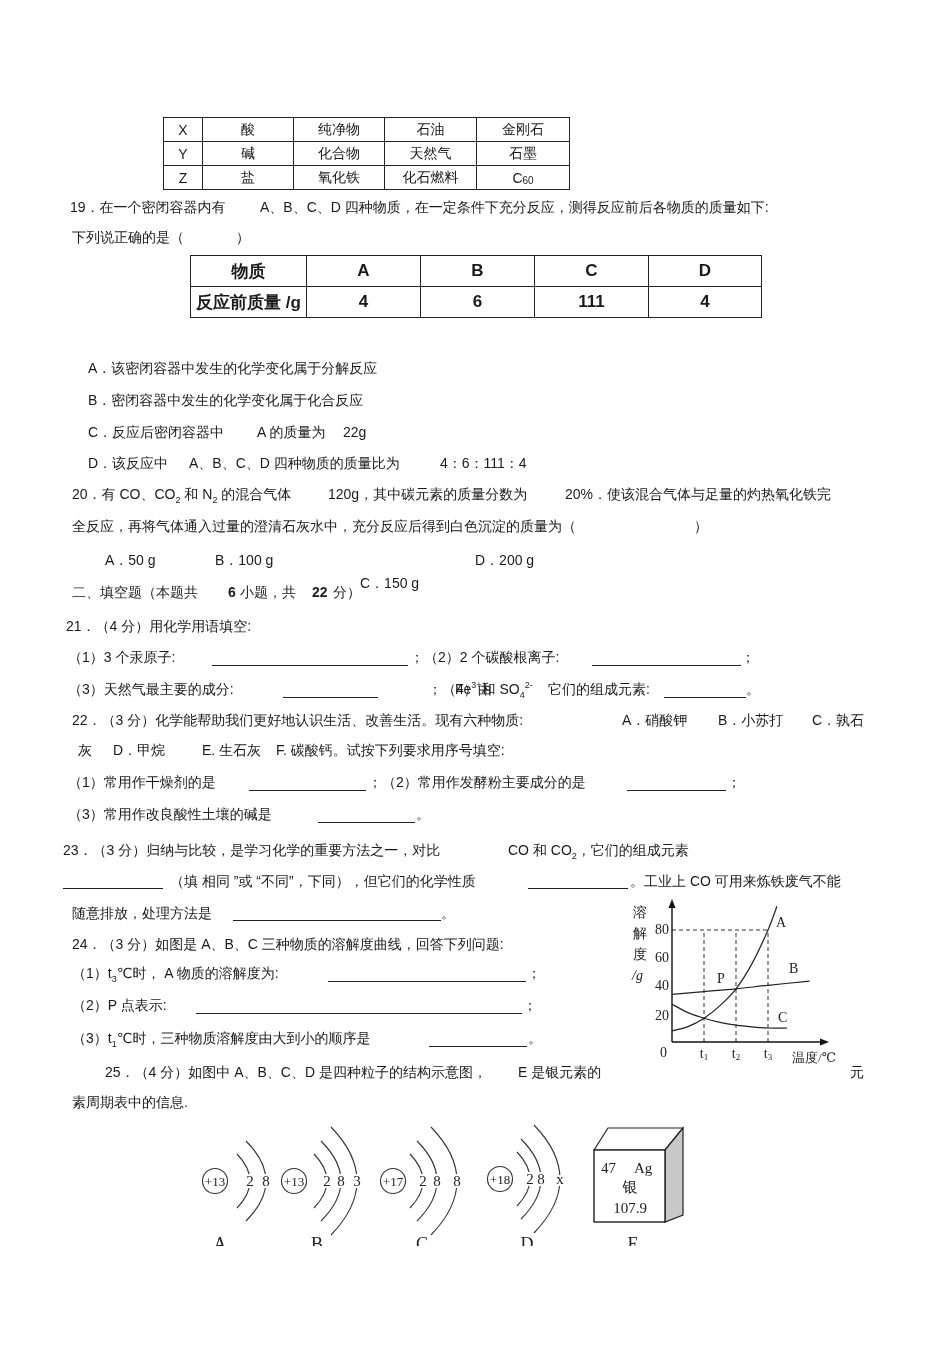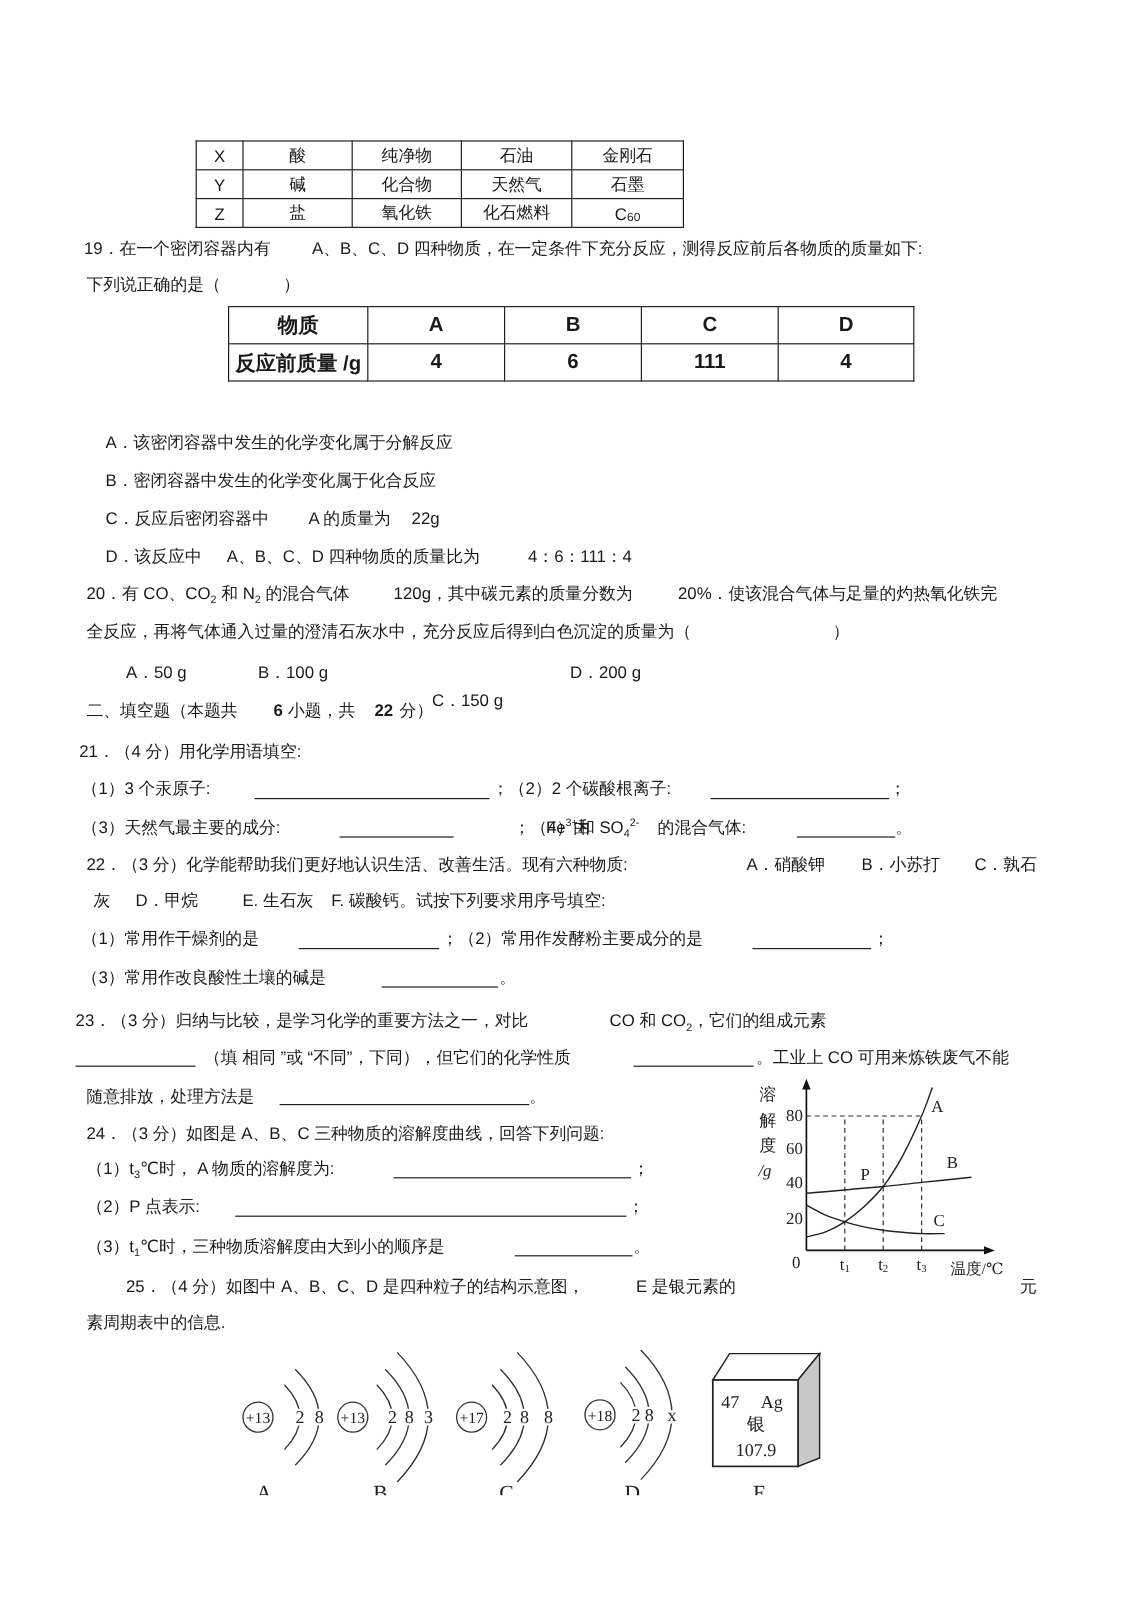--- a/index.html
+++ b/index.html
@@ -115,21 +115,21 @@
 <div class="ln" style="left:410px;top:648px;">；（2）2 个碳酸根离子:</div>
 <div class="ul" style="left:592px;top:665px;width:149px;"></div>
 <div class="ln" style="left:741px;top:648px;">；</div>
 <div class="ln" style="left:68px;top:680px;">（3）天然气最主要的成分:</div>
 <div class="ul" style="left:283px;top:697px;width:95px;"></div>
 <div class="ln" style="left:380px;top:680px;margin-left:48px;">；（4）由</div>
 <div class="ln" style="left:455px;top:680px;">
   <span>Fe</span><sup>3+</sup><span>和</span>
   <span>SO</span><sub>4</sub><sup>2-</sup>
 </div>
-<div class="ln" style="left:548px;top:680px;">的混合气体:</div>
+<div class="ln" style="left:548px;top:680px;">它们的组成元素:</div>
 <div class="ul" style="left:664px;top:697px;width:82px;"></div>
 <div class="ln" style="left:746px;top:680px;">。</div>
 
 <div class="ln" style="left:72px;top:711px;">22．（3 分）化学能帮助我们更好地认识生活、改善生活。现有六种物质:</div>
 <div class="ln" style="left:622px;top:711px;">A．硝酸钾</div>
 <div class="ln" style="left:718px;top:711px;">B．小苏打</div>
 <div class="ln" style="left:812px;top:711px;">C．孰石</div>
 <div class="ln" style="left:78px;top:741px;">灰</div>
 <div class="ln" style="left:113px;top:741px;">D．甲烷</div>
 <div class="ln" style="left:186px;top:741px;margin-left:16px;">E. 生石灰</div>
@@ -203,21 +203,21 @@
     <text x="148" y="163" text-anchor="middle"><tspan>t</tspan><tspan font-size="9" dy="2">3</tspan></text>
     <text x="172" y="167" font-size="13">温度/℃</text>
     <text x="156" y="32">A</text>
     <text x="169" y="78">B</text>
     <text x="158" y="127">C</text>
     <text x="97" y="88">P</text>
   </g>
 </svg>
 
 <div class="ln" style="left:72px;top:1063px;margin-left:33px;">25．（4 分）如图中  A、B、C、D 是四种粒子的结构示意图，</div>
-<div class="ln" style="left:530px;top:1063px;">E 是银元素的</div>
+<div class="ln" style="left:518px;top:1063px;">E 是银元素的</div>
 <div class="ln" style="left:850px;top:1063px;">元</div>
 <div class="ln" style="left:72px;top:1093px;">素周期表中的信息.</div>
 
 <svg width="510" height="131" viewBox="0 0 510 131" style="position:absolute;left:190px;top:1115px;overflow:hidden;">
   <g stroke="#333" stroke-width="1.1" fill="none">
 
     <circle cx="25" cy="66" r="12.5"></circle>
     <path d="M47,39 Q73,66 47,93"></path>
     <path d="M56,26 Q96,66 56,106"></path>
 

